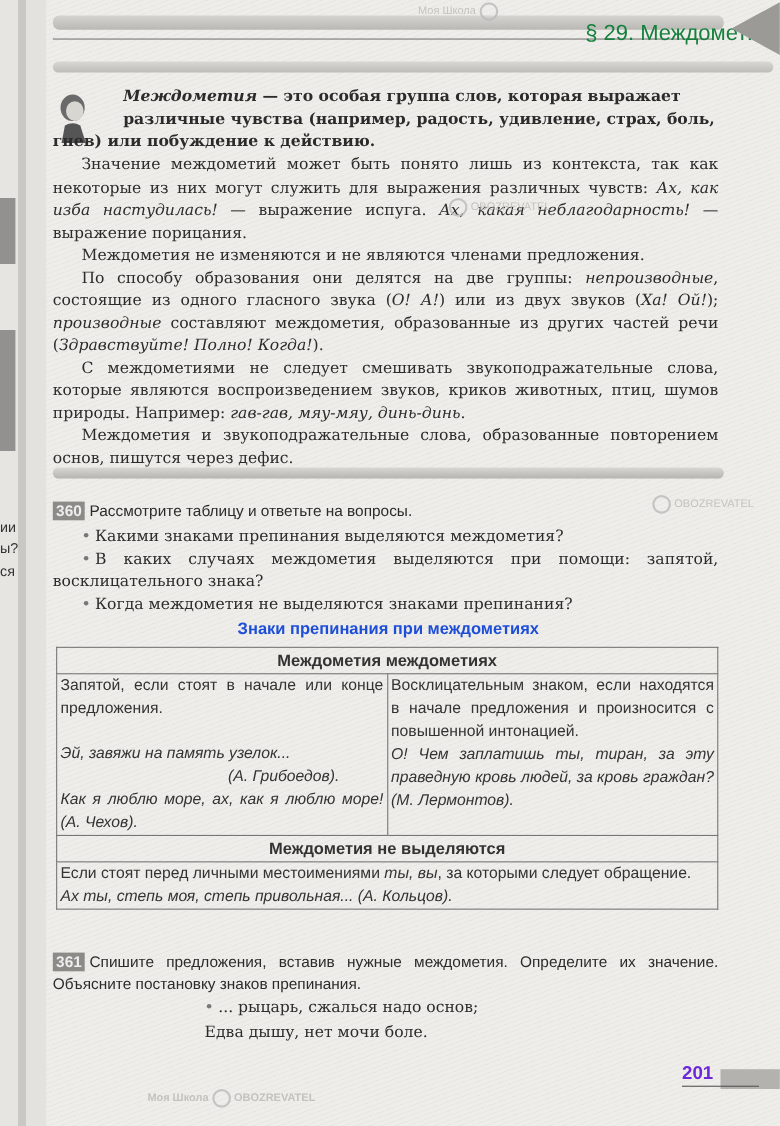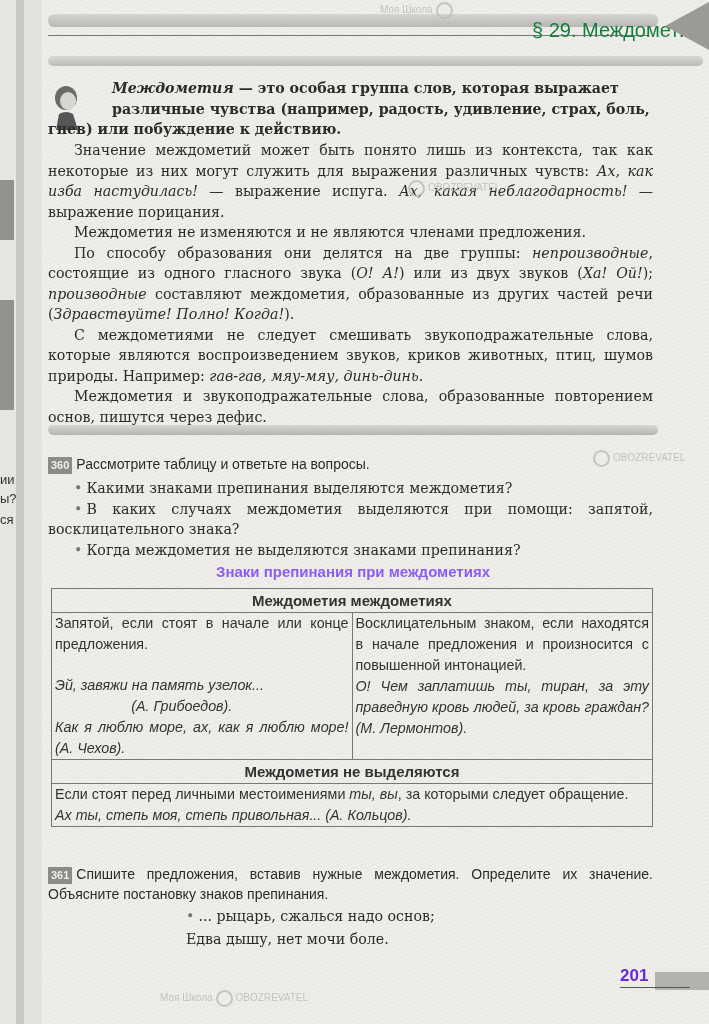--- a/index.html
+++ b/index.html
@@ -57,35 +57,35 @@
   .def { left: 112px; width: 541px; top: 78px; }
   .def p { text-indent: 0; }
   .def p.cont { margin-left: -64px; }
   i, .it { font-style: italic; }
   .sep-bar {
     position: absolute; left: 48px; top: 425px; width: 610px; height: 10px;
     background: linear-gradient(180deg, #d8d7d3, #b5b4b0); border-radius: 5px;
   }
   .ex-num {
     display: inline-block; background: #8c8b88; color: #eee; font-family: "Liberation Sans", sans-serif;
-    font-size: 11px; padding: 0 3px; line-height: 17px; margin-right: 4px; font-weight: bold;
+    font-size: 14px; padding: 0 3px; line-height: 17px; margin-right: 4px; font-weight: bold;
   }
   .task-line { position: absolute; left: 48px; top: 456px; font-family: "Liberation Sans", sans-serif; font-size: 14px; }
   .questions { top: 478px; }
   .table-title {
     position: absolute; left: 48px; width: 610px; top: 563px; text-align: center;
-    font-family: "Liberation Sans", sans-serif; font-weight: bold; font-size: 15px; color: #8b5cf6;
+    font-family: "Liberation Sans", sans-serif; font-weight: bold; font-size: 15px; color: #1d4ed8;
   }
   table.signs {
     position: absolute; left: 51px; top: 588px; width: 602px; border-collapse: collapse;
     font-family: "Liberation Sans", sans-serif; font-size: 14.3px; line-height: 21px; color: #333;
   }
   table.signs td, table.signs th { border: 1px solid #777; padding: 0 3px; vertical-align: top; text-align: justify; }
   table.signs th { font-weight: bold; text-align: center; font-size: 15px; padding: 1px 0; }
-  .right-align { display: block; text-align: center; padding-right: 40px; }
+  .right-align { display: block; text-align: right; padding-right: 40px; }
   .ex361 { position: absolute; left: 48px; top: 864px; width: 605px; font-family: "Liberation Sans", sans-serif; font-size: 14px; line-height: 20px; text-align: justify; }
   .poem { position: absolute; left: 186px; top: 905px; font-size: 14.2px; line-height: 23px; }
   .bullet { color: #777; margin-right: 4px; }
   .page-num {
     position: absolute; left: 620px; top: 966px; font-family: "Liberation Sans", sans-serif;
     font-weight: bold; font-size: 17px; color: #6d28d9;
   }
   .page-num-line { position: absolute; left: 620px; top: 987px; width: 70px; height: 1px; background: #555; }
   .page-num-strip { position: absolute; left: 655px; top: 972px; width: 54px; height: 18px; background: #b3b2ae; }
   .watermark {
@@ -188,13 +188,13 @@
   <div><span>Едва дышу, нет мочи боле.</span></div>
 </div>
 
 <div class="page-num-strip"></div>
 <div class="page-num">201</div>
 <div class="page-num-line"></div>
 
 <div class="watermark" style="left:380px;top:2px;"><span>Моя Школа</span><span class="wm-logo"></span></div>
 <div class="watermark" style="left:405px;top:180px;"><span class="wm-logo"></span><span>OBOZREVATEL</span></div>
 <div class="watermark" style="left:590px;top:450px;"><span class="wm-logo"></span><span>OBOZREVATEL</span></div>
-<div class="watermark" style="left:160px;top:990px;"><span>Моя Школа</span><span class="wm-logo"></span><span>OBOZREVATEL</span></div>
+<div class="watermark" style="left:134px;top:990px;font-weight:bold;"><span>Моя Школа</span><span class="wm-logo"></span><span>OBOZREVATEL</span></div>
 
 </body></html>

